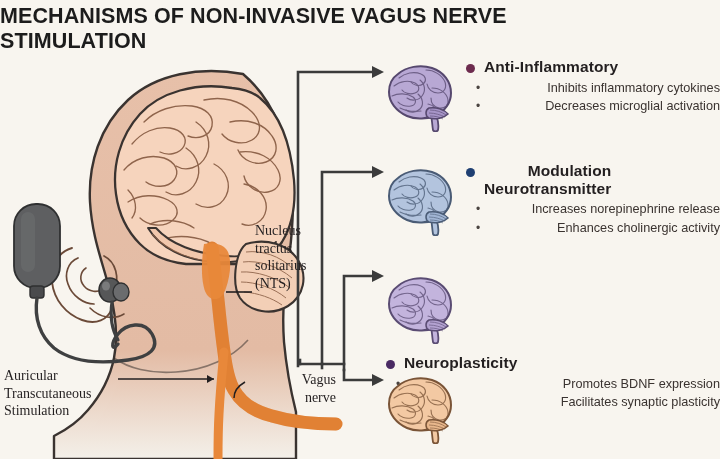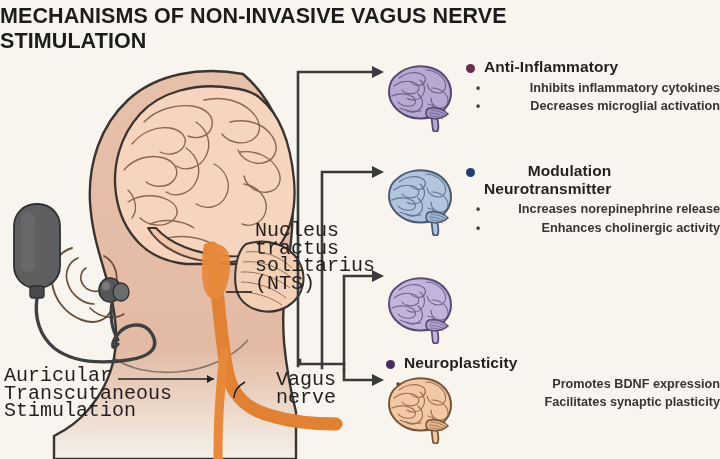--- a/index.html
+++ b/index.html
@@ -23,43 +23,43 @@
   .title .l2{display:block;}
 
   
   #illus{position:absolute;left:0;top:52px;width:400px;height:407px;}
   #illus svg{display:block;}
 
   
   .anno{
     position:absolute;
     color:#231f20;
-    font-size:20px;
+    font-size:14px;
     line-height:17.5px;
-    font-family:Liberation Mono, monospace;
+    font-family:Liberation Serif, serif;
   }
   #nts-label{left:255px;top:222px;width:90px;}
   #tas-label{left:4px;top:367px;width:150px;}
   #vagus-label{left:246px;top:371px;width:90px;text-align:right;}
 
   
   #panels{position:absolute;left:382px;top:58px;width:338px;height:401px;}
   .row{position:absolute;left:0;width:338px;display:flex;text-align:right;}
   .brainwrap{width:80px;flex:0 0 80px;padding-top:4px;}
   .textwrap{flex:1 1 auto;padding-left:4px;}
   .hdr{display:flex;align-items:flex-start;}
   .dot{
     width:9px;height:9px;border-radius:50%;
     margin-top:6px;margin-right:9px;flex:0 0 9px;
   }
   .hdr-text{
     font-size:15.5px;font-weight:bold;color:#231f20;
     line-height:17.5px;letter-spacing:0.1px;
   }
-  ul.subs{margin:3px 0 0 0;padding:0 0 0 21px;list-style:none;font-weight:bold;}
+  ul.subs{margin:3px 0 0 0;padding:0 0 0 21px;list-style:none;}
   ul.subs li{
     position:relative;
     font-size:12.7px;color:#3a3330;
     line-height:18.5px;
     white-space:nowrap;
   }
   ul.subs li:before{
     content:"\2022";
     position:absolute;left:-11px;top:0;color:#4a4340;font-size:12px;
   }

